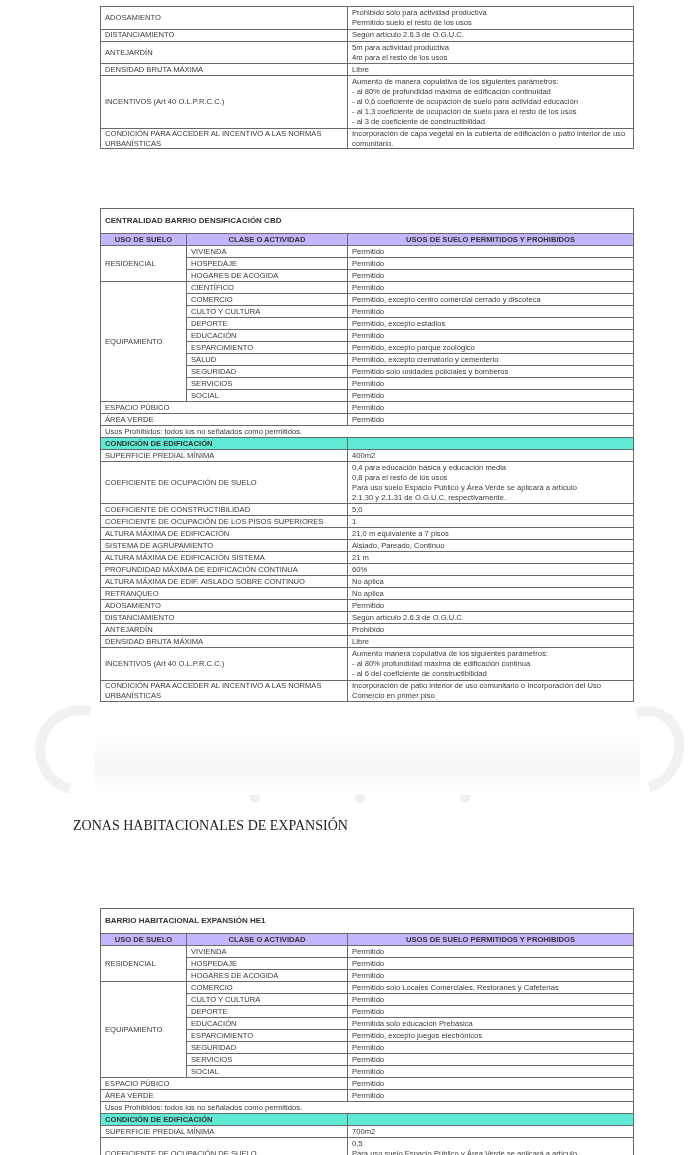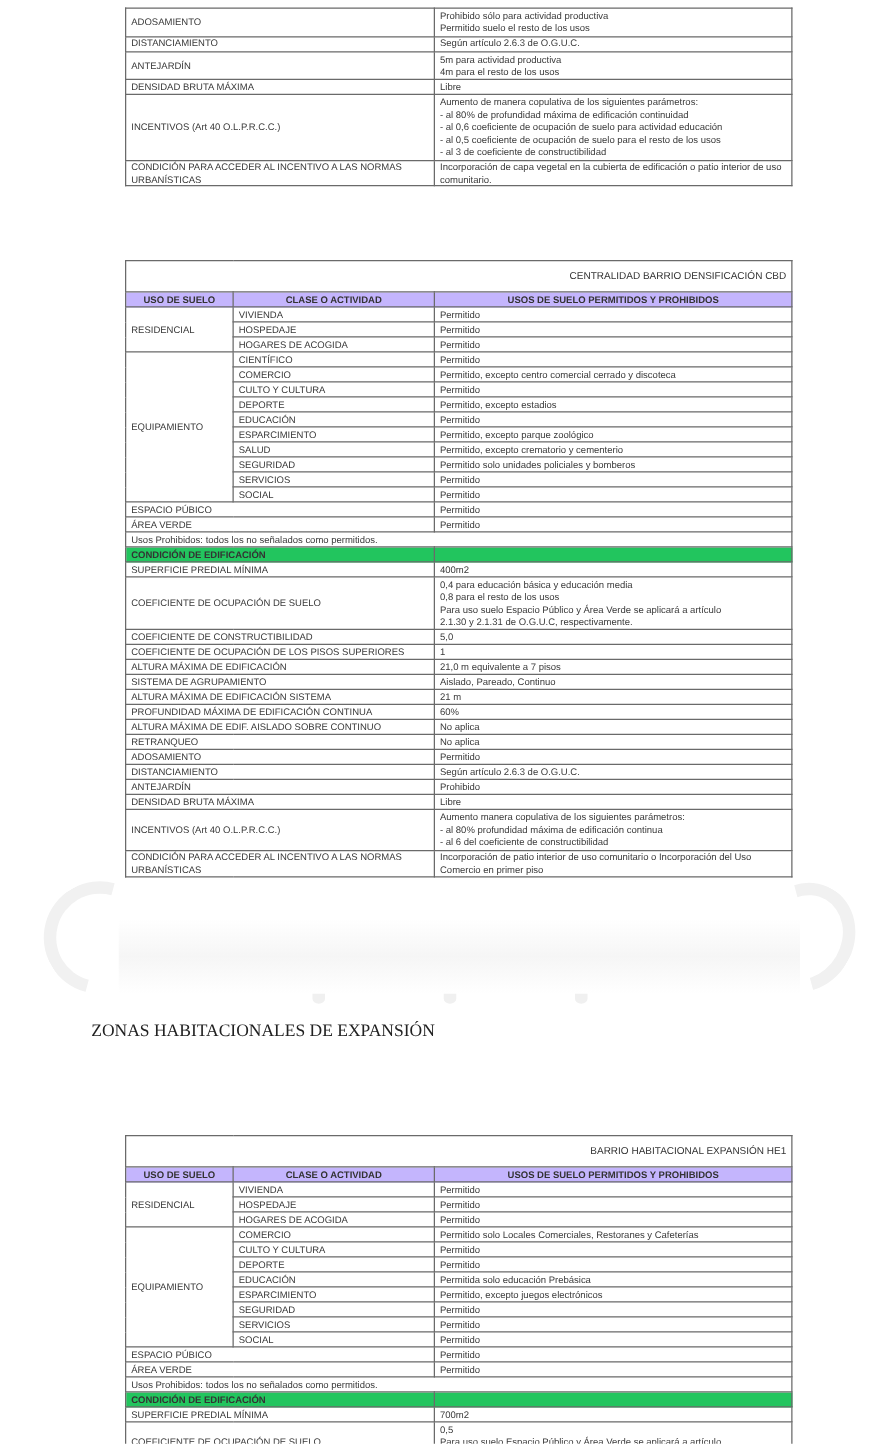--- a/index.html
+++ b/index.html
@@ -30,23 +30,23 @@
 
   table.spec {
     position: absolute; left: 100px; width: 533px;
     border-collapse: collapse; table-layout: fixed;
     font-size: 7.6px; line-height: 1.3;
   }
   table.spec td, table.spec th {
     border: 1px solid #6a6a6a; padding: 1px 4px; vertical-align: middle;
     font-weight: normal; text-align: left;
   }
-  table.spec .title-cell { text-align: right; font-weight: normal; font-size: 8px; height: 22px; color: #333; }
+  table.spec .title-cell { text-align: left; font-weight: bold; font-size: 8px; height: 22px; color: #333; }
   table.spec .hdr { background: #c4b5fd; font-weight: bold; text-align: center; color: #333; }
-  table.spec .cond-hdr { background: #22c55e; font-weight: bold; text-align: left; color: #333; }
+  table.spec .cond-hdr { background: #5eead4; font-weight: bold; text-align: left; color: #333; }
   table.spec .lines span { display: block; }
   table.spec tr.r td { height: 11px; padding-top: 0; padding-bottom: 0; }
 
   #t1 { top: 6px; }
   #t2 { top: 208px; }
   #t3 { top: 884px; margin-top: 24px; }
 
   .section-heading {
     position: absolute; left: 73px; top: 818px; margin: 0;
     font-family: "Liberation Serif", "DejaVu Serif", serif;
@@ -96,21 +96,21 @@
         <td class="lines">
           <span>Libre</span>
         </td>
       </tr>
       <tr class="">
         <td>INCENTIVOS (Art 40 O.L.P.R.C.C.)</td>
         <td class="lines">
           <span>Aumento de manera copulativa de los siguientes parámetros:</span>
           <span>- al 80% de profundidad máxima de edificación continuidad</span>
           <span>- al 0,6 coeficiente de ocupación de suelo para actividad educación</span>
-          <span>- al 0,5 coeficiente de ocupación de suelo para el resto de los usos</span>
+          <span>- al 1,3 coeficiente de ocupación de suelo para el resto de los usos</span>
           <span>- al 3 de coeficiente de constructibilidad</span>
         </td>
       </tr>
       <tr class="r">
         <td>CONDICIÓN PARA ACCEDER AL INCENTIVO A LAS NORMAS URBANÍSTICAS</td>
         <td class="lines">
           <span>Incorporación de capa vegetal en la cubierta de edificación o patio interior de uso comunitario.</span>
         </td>
       </tr>
     </tbody>

